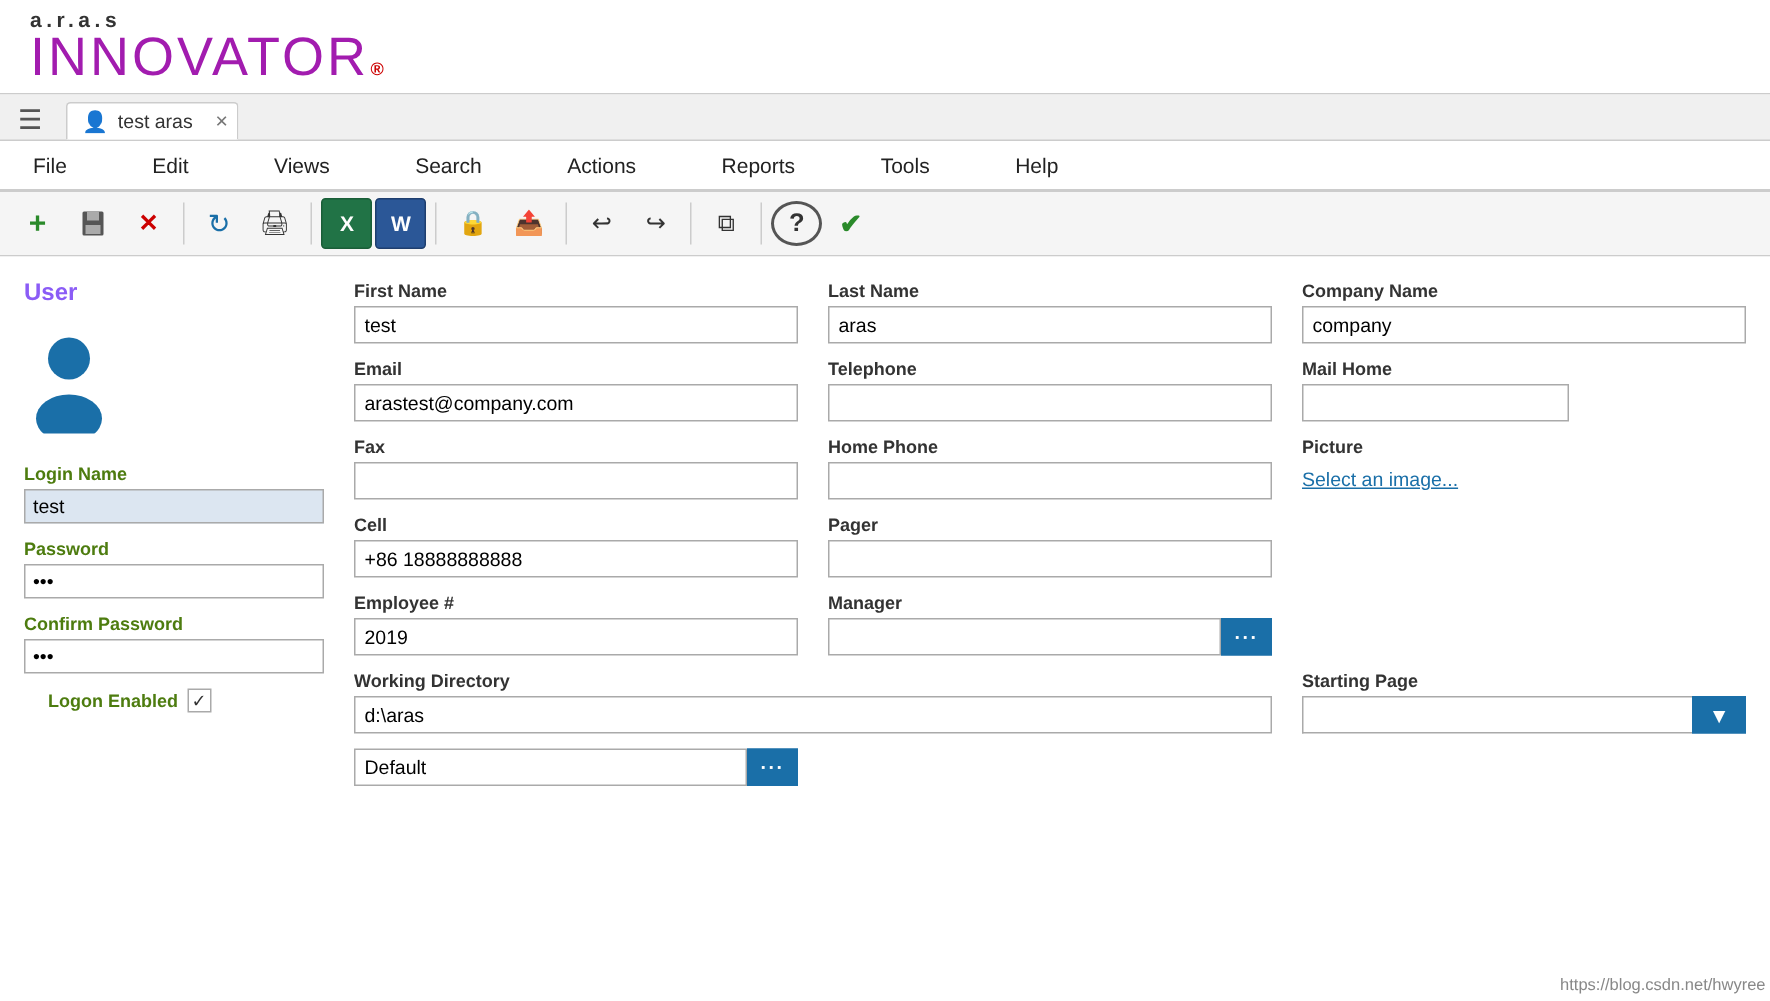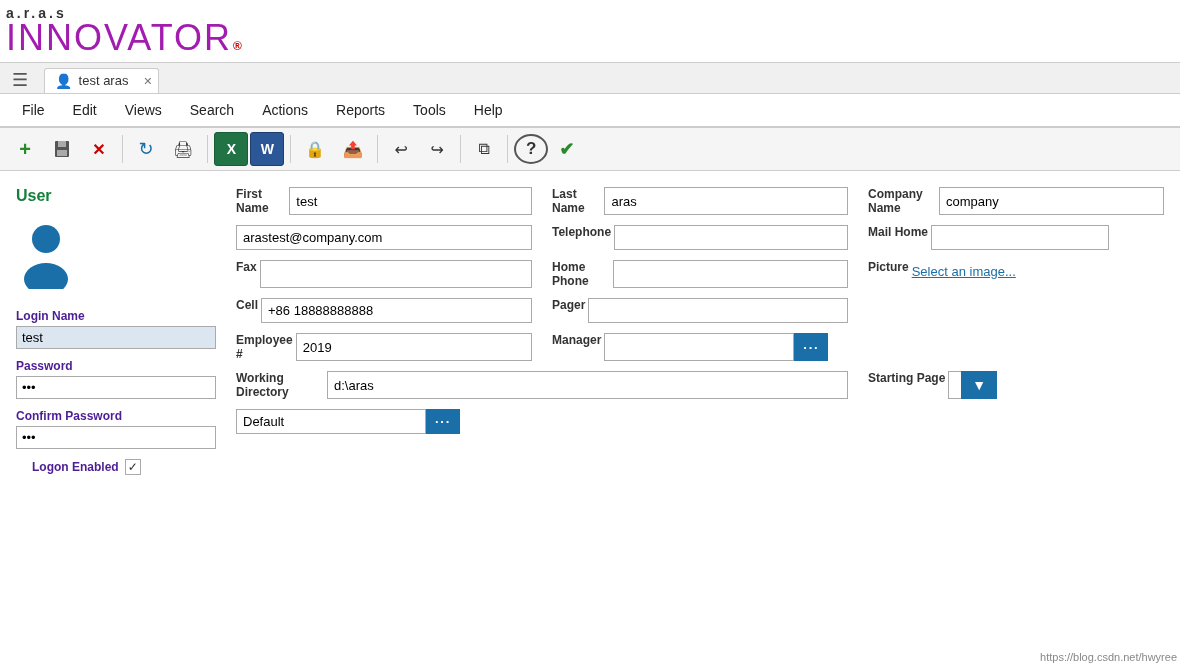--- a/index.html
+++ b/index.html
@@ -1,21 +1,21 @@
 <!DOCTYPE html>
 <html><head>
   <meta charset="utf-8">
   <style>
     * { box-sizing: border-box; margin: 0; padding: 0; }
     body { font-family: Arial, sans-serif; font-size: 13px; background: #fff; color: #333; }
 
     
     .logo-bar {
       background: #fff;
-      padding: 6px 6px;
+      padding: 6px 20px;
       border-bottom: 1px solid #ccc;
       display: flex;
       align-items: flex-end;
     }
     .logo-text {
       display: flex;
       flex-direction: column;
       line-height: 1;
     }
 
@@ -61,20 +61,21 @@
       cursor: pointer;
     }
 
     
     .menu-bar {
       background: #fff;
       border-bottom: 2px solid #ccc;
       display: flex;
       align-items: center;
       padding: 0 8px;
+      gap: 29px;
     }
     .menu-item {
       padding: 8px 14px;
       cursor: pointer;
       font-size: 14px;
       color: #222;
       user-select: none;
     }
 
     
@@ -119,35 +120,35 @@
     }
 
     
     .left-panel {
       width: 200px;
       flex-shrink: 0;
     }
     .left-panel .section-title {
       font-size: 16px;
       font-weight: bold;
-      color: #15803d;
+      color: #8b5cf6;
       margin-bottom: 14px;
     }
     .user-avatar {
       width: 60px;
       height: 70px;
       margin-bottom: 20px;
     }
     .user-avatar svg { width: 100%; height: 100%; }
 
     .field-group { margin-bottom: 10px; }
     .field-label {
       font-size: 12px;
       font-weight: bold;
-      color: #4c1d95;
+      color: #4d7c0f;
       margin-bottom: 3px;
       display: block;
     }
     .field-input {
       width: 100%;
       padding: 3px 5px;
       border: 1px solid #aaa;
       font-size: 13px;
       background: #fff;
     }
@@ -178,21 +179,21 @@
 
     
     .form-area {
       flex: 1;
     }
     .form-grid {
       display: grid;
       grid-template-columns: 1fr 1fr 1fr;
       gap: 10px 20px;
     }
-    .form-field { display: flex; gap: 3px; }
+    .form-field { display: flex; flex-direction: column; gap: 3px; }
     .form-field label {
       font-size: 12px;
       font-weight: bold;
       color: #333;
     }
     .form-field input[type="text"] {
       padding: 4px 6px;
       border: 1px solid #aaa;
       font-size: 13px;
       background: #fff;
@@ -369,20 +370,21 @@
       <div class="form-field">
         <label>Last Name</label>
         <input type="text" value="aras" style="">
       </div>
       <div class="form-field">
         <label>Company Name</label>
         <input type="text" value="company" style="">
       </div>
 
       <div class="form-field">
+        <label>Email</label>
         <input type="text" value="arastest@company.com" style="">
       </div>
       <div class="form-field">
         <label>Telephone</label>
         <input type="text" style="">
       </div>
       <div class="form-field">
         <label>Mail Home</label>
         <input type="text" style="width: 60%;">
       </div>

